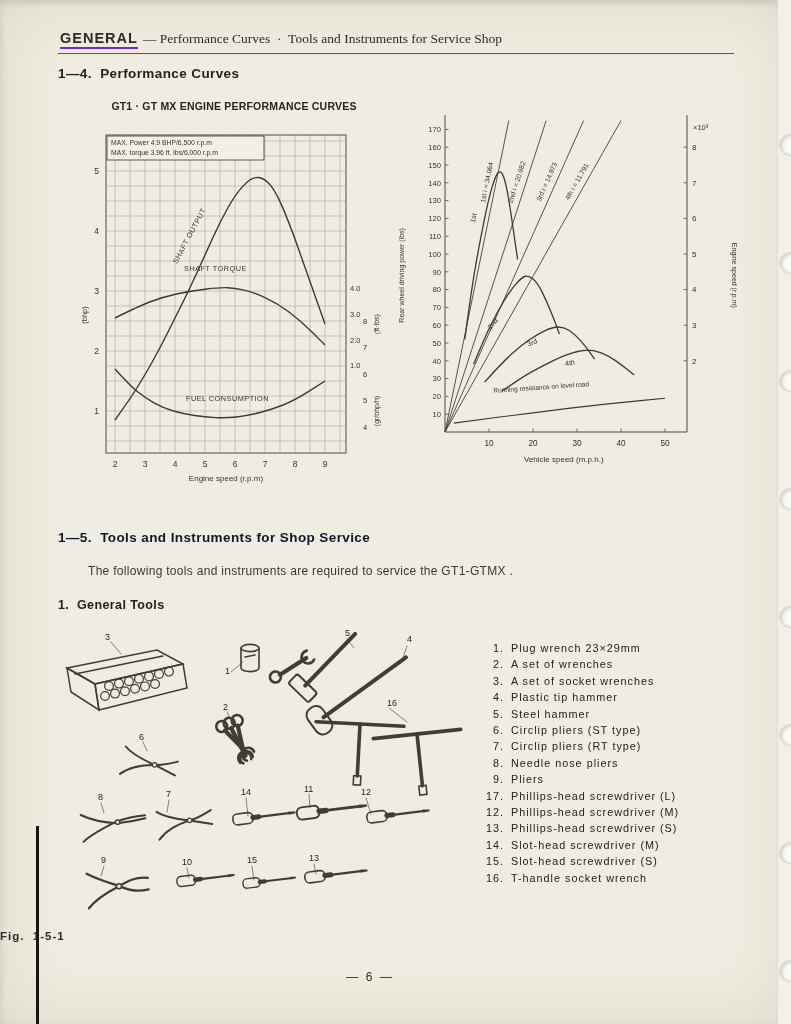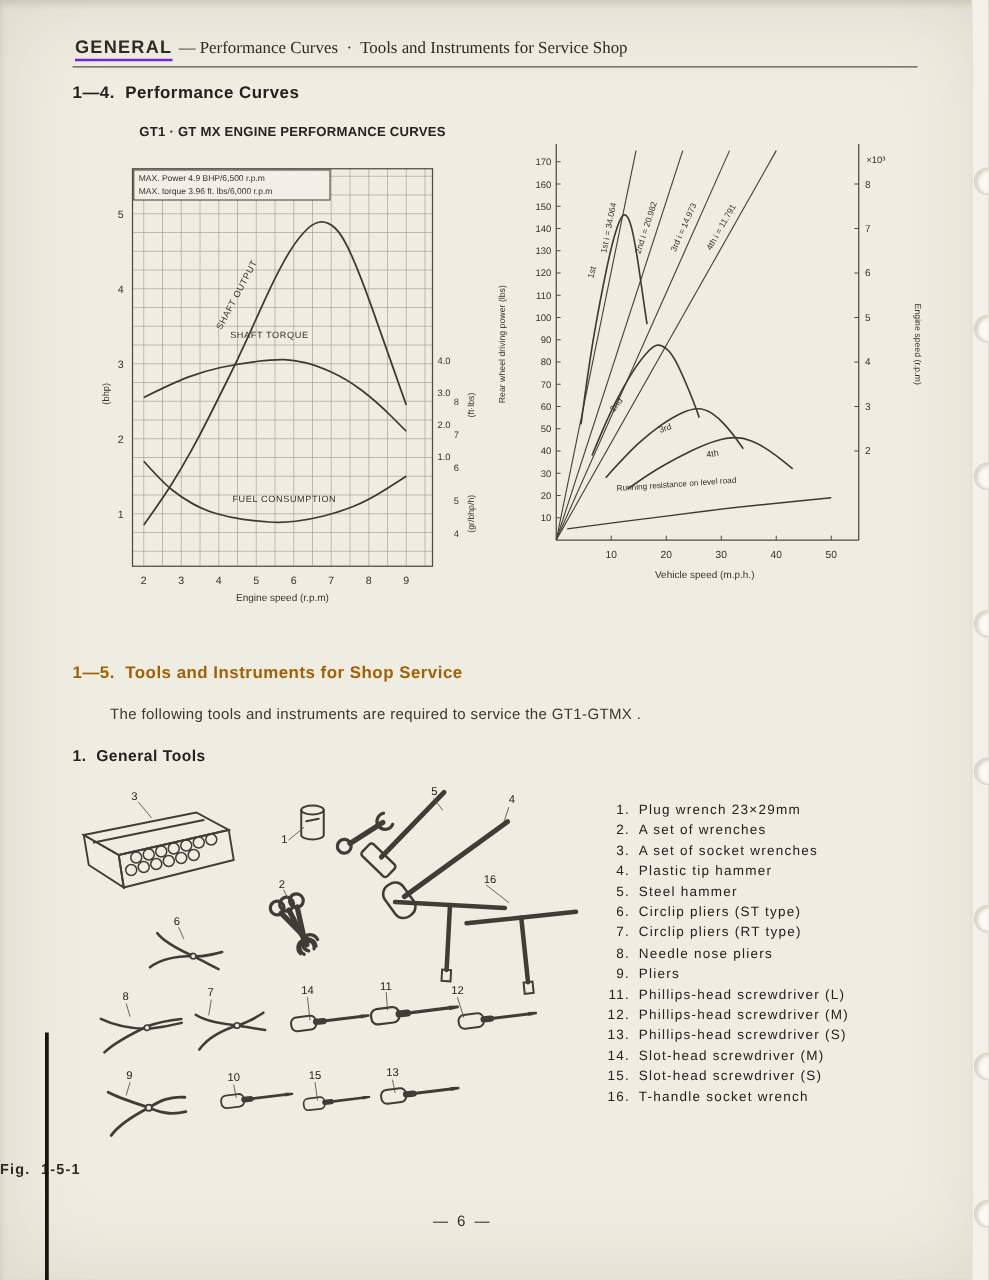--- a/index.html
+++ b/index.html
@@ -5,21 +5,21 @@
   *{margin:0;padding:0;box-sizing:border-box;}
   html,body{background:#c9c5b8;}
   .page{position:relative;width:791px;height:1024px;background:#efece1;overflow:hidden;
         font-family:"Liberation Sans",sans-serif;color:#2d2b25;
         box-shadow:inset 0 0 70px rgba(120,110,80,.16), inset 0 3px 6px rgba(90,80,60,.18);}
   .hdr{position:absolute;left:60px;top:30px;font-family:"Liberation Serif",serif;font-size:13.5px;color:#2d2b25;white-space:pre;}
   .hdr .brand{font-family:"Liberation Sans",sans-serif;font-weight:700;font-size:14.5px;letter-spacing:1px;
               border-bottom:2px solid #6d28d9;padding-bottom:1px;margin-right:5px;}
   .rule{position:absolute;left:58px;top:53px;width:676px;border-top:1px solid #59564c;}
   .h14{position:absolute;left:58px;top:66px;font-weight:700;font-size:13.5px;letter-spacing:.4px;color:#23221d;white-space:pre;text-align:center;}
-  .h15{position:absolute;left:58px;top:530px;font-weight:700;font-size:13.5px;letter-spacing:.4px;color:#a16207;white-space:pre;}
+  .h15{position:absolute;left:58px;top:530px;font-weight:700;font-size:13.5px;letter-spacing:.4px;color:#0f172a;white-space:pre;}
   .intro{position:absolute;left:88px;top:564px;font-size:12px;color:#3b382f;letter-spacing:.3px;white-space:pre;}
   .hgt{position:absolute;left:58px;top:598px;font-weight:700;font-size:12.5px;letter-spacing:.4px;color:#23221d;white-space:pre;}
   .chart-block{position:absolute;}
   .chart-block h3{text-align:center;font-size:10.5px;font-weight:700;color:#26251f;letter-spacing:.2px;margin-bottom:3px;white-space:pre;}
   #engine-block{left:78px;top:100px;width:312px;}
   #driving-block{left:393px;top:100px;width:350px;}
   svg{display:block;}
   svg text{font-family:"Liberation Sans",sans-serif;}
   #figure{position:absolute;left:55px;top:622px;width:430px;height:300px;}
   #figure text{font-size:9px;fill:#26251f;}
@@ -419,21 +419,21 @@
       </div>
     <div class="tool-row">
         <span class="num">8.</span>
         <span>Needle nose pliers</span>
       </div>
     <div class="tool-row">
         <span class="num">9.</span>
         <span>Pliers</span>
       </div>
     <div class="tool-row">
-        <span class="num">11.</span>
+        <span class="num">17.</span>
         <span>Phillips-head screwdriver (L)</span>
       </div>
     <div class="tool-row">
         <span class="num">12.</span>
         <span>Phillips-head screwdriver (M)</span>
       </div>
     <div class="tool-row">
         <span class="num">13.</span>
         <span>Phillips-head screwdriver (S)</span>
       </div>

